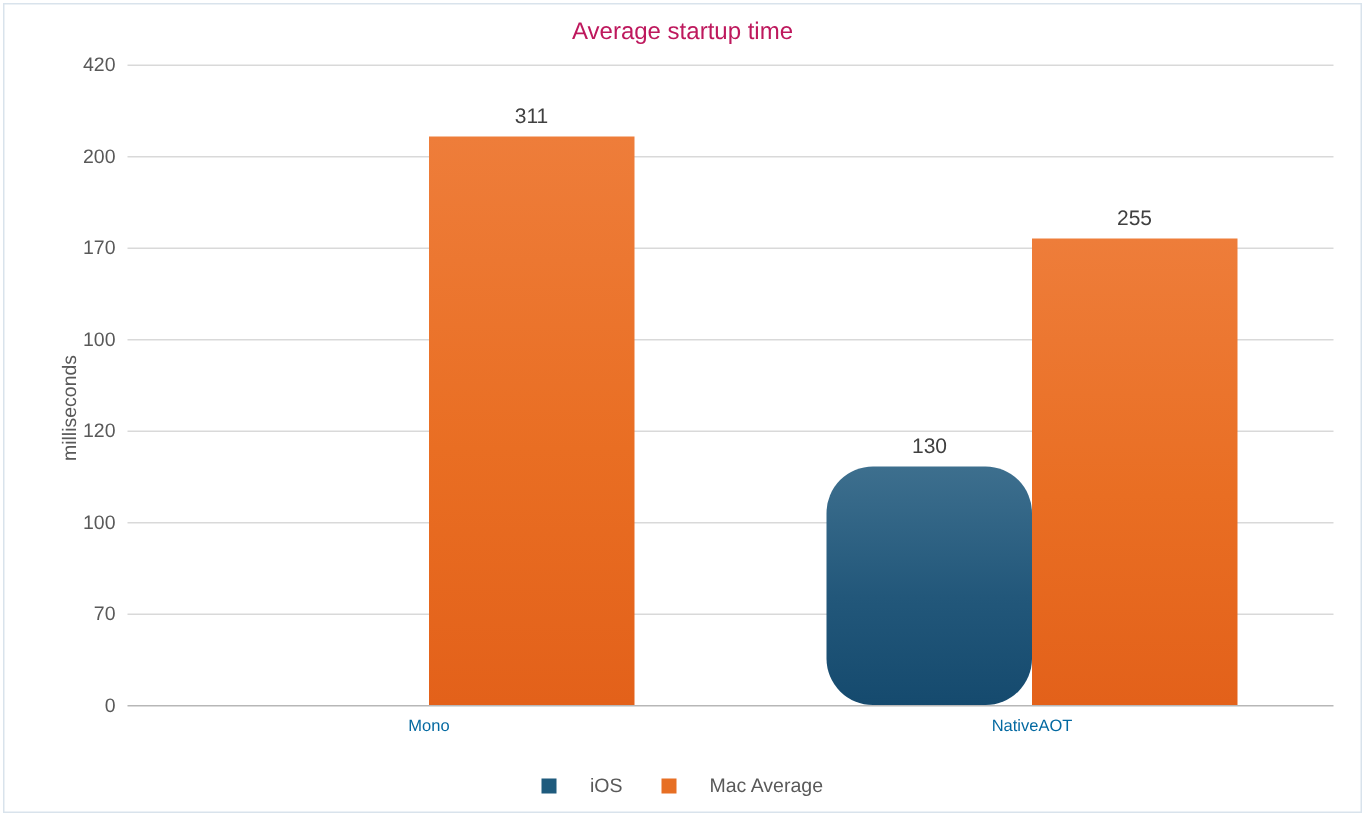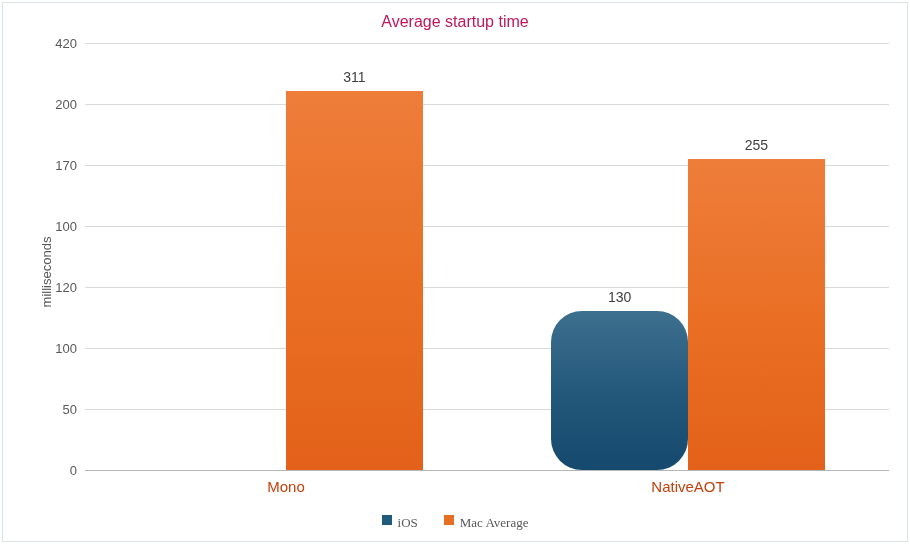--- a/index.html
+++ b/index.html
@@ -56,22 +56,22 @@
     padding-right: 8px;
     font-size: 13px;
     color: #595959;
     white-space: nowrap;
   }
   .xtick {
     position: absolute;
     top: 100%;
     transform: translateX(-50%);
     padding-top: 8px;
-    font-size: 15px;
-    color: #c2410c;
+    font-size: 11px;
+    color: #0369a1;
     white-space: nowrap;
   }
   .bar {
     position: absolute;
     bottom: 0;
   }
   .bar-ios {
     background: linear-gradient(to bottom, #3d6f8e 0%, #22577a 55%, #154a6e 100%);
   }
   .bar-mac {
@@ -88,21 +88,21 @@
   .legend {
     position: absolute;
     left: 0; right: 0;
     bottom: 10px;
     display: flex;
     justify-content: center;
     gap: 26px;
     font-size: 13px;
     color: #595959;
   }
-  .legend-item { display: flex; align-items: flex-start; gap: 6px; font-family: Liberation Serif, serif; }
+  .legend-item { display: flex; align-items: center; gap: 22px; }
   .swatch { width: 10px; height: 10px; }
   .sw-ios { background: #1f5b7d; }
   .sw-mac { background: #e76f24; }
 </style>
 </head>
 <body>
 
 <div class="chart-frame">
 
   <div class="title">Average startup time</div>
@@ -118,21 +118,21 @@
     <div class="grid-line" style="top:57.1429%"></div>
     <div class="grid-line" style="top:71.4286%"></div>
     <div class="grid-line" style="top:85.7143%"></div>
 
     <div class="ytick" style="top:0%">420</div>
     <div class="ytick" style="top:14.2857%">200</div>
     <div class="ytick" style="top:28.5714%">170</div>
     <div class="ytick" style="top:42.8571%">100</div>
     <div class="ytick" style="top:57.1429%">120</div>
     <div class="ytick" style="top:71.4286%">100</div>
-    <div class="ytick" style="top:85.7143%">50</div>
+    <div class="ytick" style="top:85.7143%">70</div>
     <div class="ytick" style="top:100%">0</div>
 
     <div class="xtick" style="left:25%">Mono</div>
     <div class="xtick" style="left:75%">NativeAOT</div>
 
     <div class="bar bar-mac" style="left:25%; width:17%; height:88.8571%;">
       <div class="bar-label">311</div>
     </div>
 
     <div class="bar bar-ios" style="left:58%; width:17%; height:37.1429%;border-radius:31px;">

